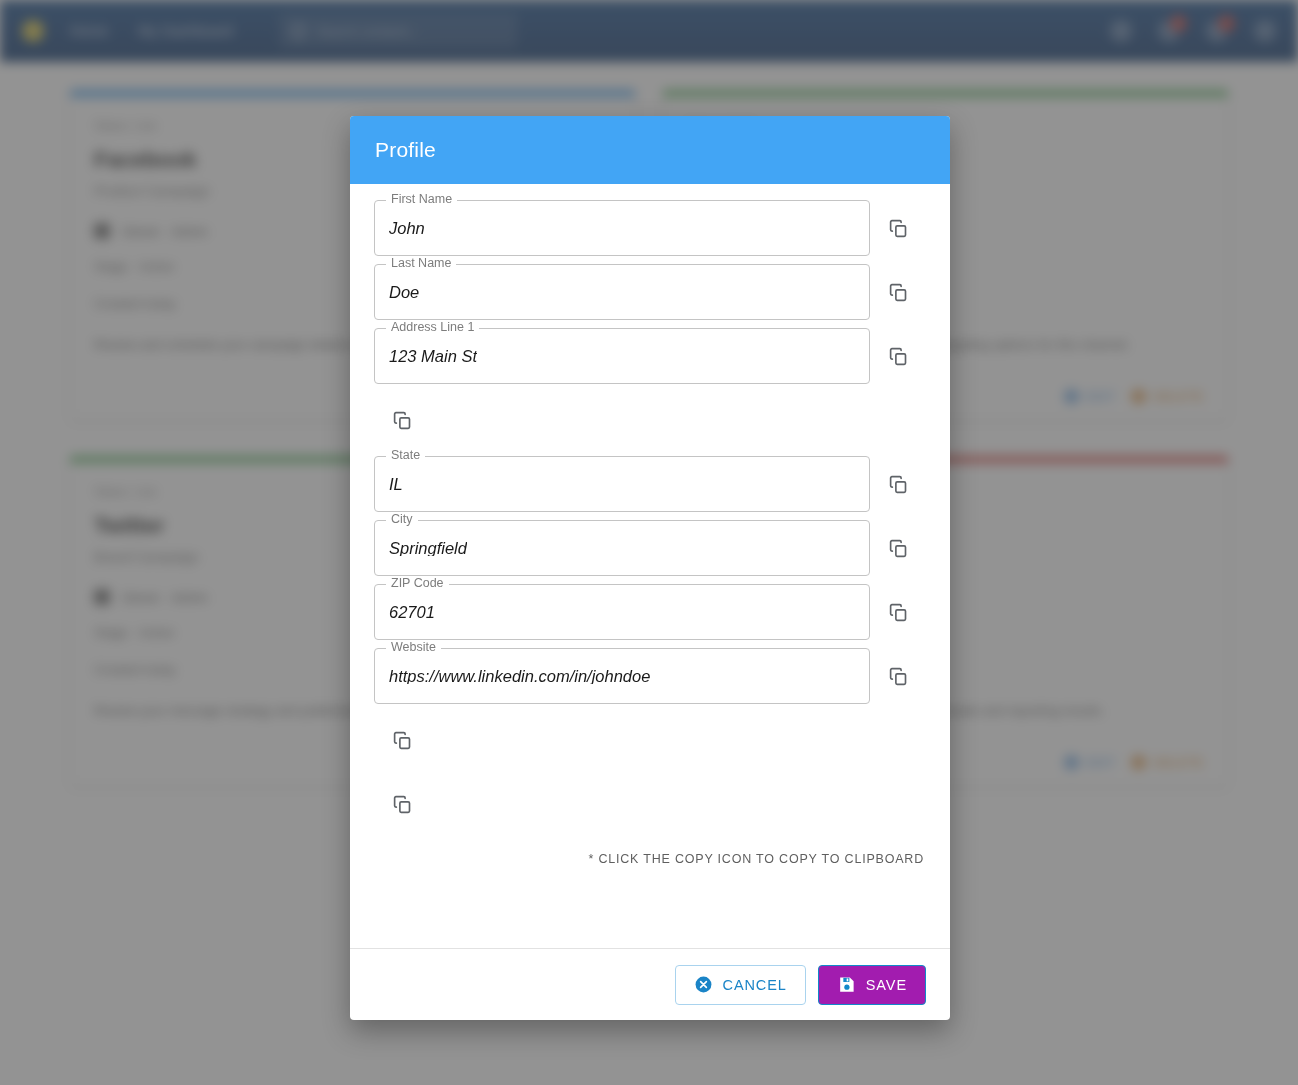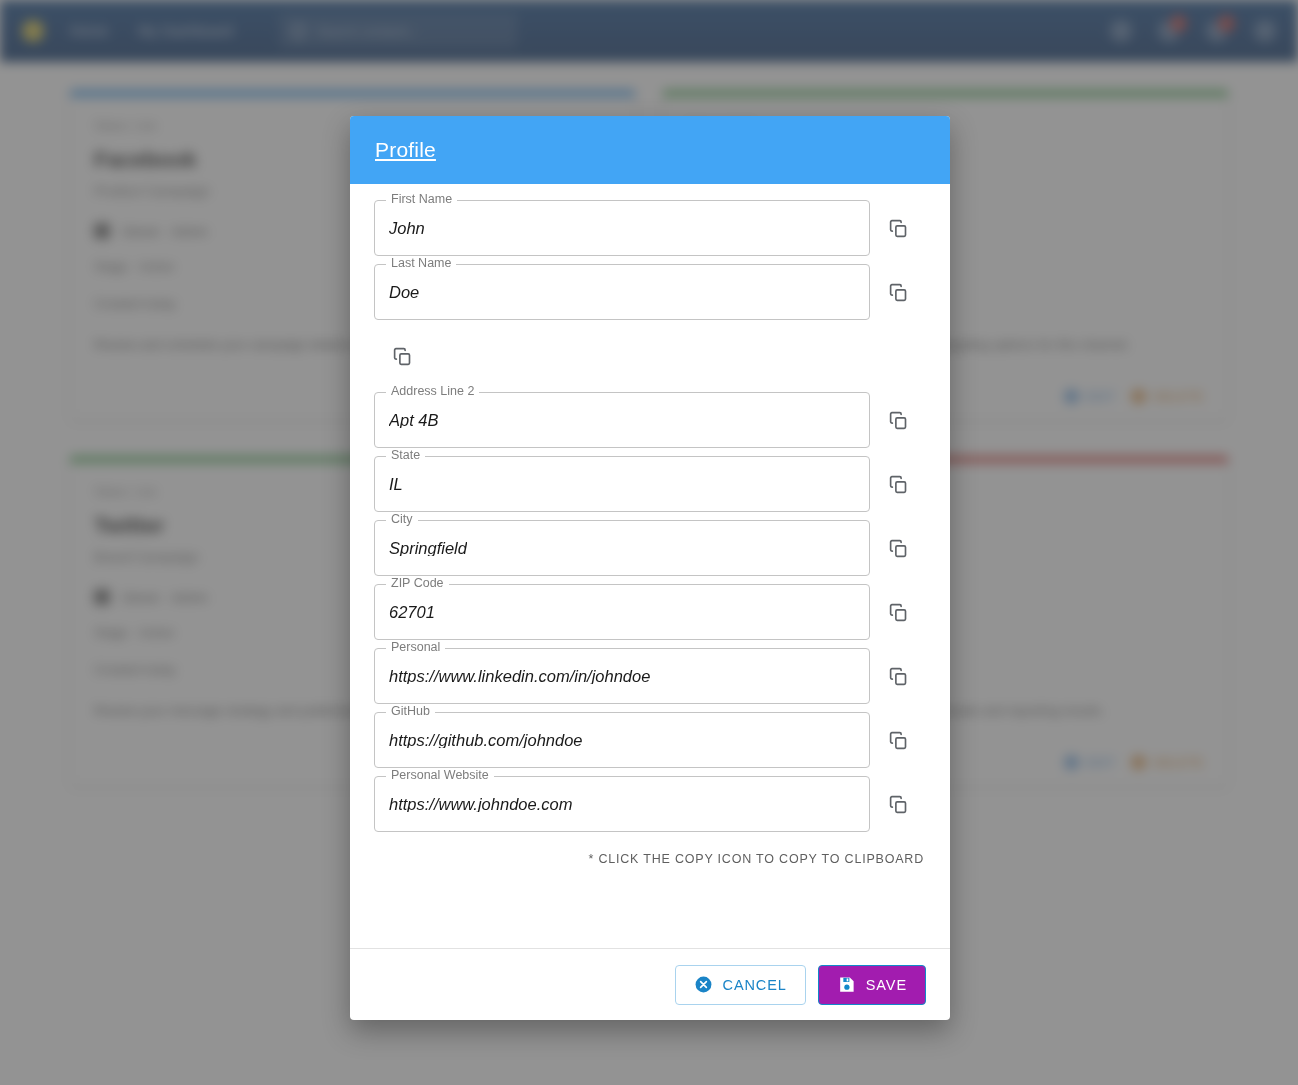--- a/index.html
+++ b/index.html
@@ -150,21 +150,20 @@
     display: flex;
     align-items: center;
     padding: 0 25px;
     flex: 0 0 auto;
   }
   .dlg-title {
     color: #ffffff;
     font-size: 21px;
     font-weight: normal;
     letter-spacing: 0.2px;
-    text-decoration: underline;
   }
   .dlg-body {
     flex: 1 1 auto;
     padding: 16px 24px 0 24px;
     overflow: hidden;
   }
 
   
   .field-row {
     display: flex;
@@ -415,33 +414,33 @@
       </div>
       <div class="copy-btn">
         <svg width="21" height="21" viewBox="0 0 24 24" fill="none" stroke="#5f6368" stroke-width="1.9" stroke-linecap="round" stroke-linejoin="round">
           <rect x="9" y="9" width="11" height="12" rx="1.5"></rect>
           <path d="M5 15H4.5A1.5 1.5 0 0 1 3 13.5V4.5A1.5 1.5 0 0 1 4.5 3h9A1.5 1.5 0 0 1 15 4.5V5"></path>
         </svg>
       </div>
     </div>
 
     <div class="field-row">
-      <div class="copy-btn">
-        <svg width="21" height="21" viewBox="0 0 24 24" fill="none" stroke="#5f6368" stroke-width="1.9" stroke-linecap="round" stroke-linejoin="round">
-          <rect x="9" y="9" width="11" height="12" rx="1.5"></rect>
-          <path d="M5 15H4.5A1.5 1.5 0 0 1 3 13.5V4.5A1.5 1.5 0 0 1 4.5 3h9A1.5 1.5 0 0 1 15 4.5V5"></path>
-        </svg>
-      </div>
-    </div>
-
-    <div class="field-row">
-      <div class="field">
-        <span class="field-label">Address Line 2</span>
-        <span class="field-value">Apt 4B</span>
-      </div>
+      <div class="field">
+        <span class="field-label">Address Line 1</span>
+        <span class="field-value">123 Main St</span>
+      </div>
+      <div class="copy-btn">
+        <svg width="21" height="21" viewBox="0 0 24 24" fill="none" stroke="#5f6368" stroke-width="1.9" stroke-linecap="round" stroke-linejoin="round">
+          <rect x="9" y="9" width="11" height="12" rx="1.5"></rect>
+          <path d="M5 15H4.5A1.5 1.5 0 0 1 3 13.5V4.5A1.5 1.5 0 0 1 4.5 3h9A1.5 1.5 0 0 1 15 4.5V5"></path>
+        </svg>
+      </div>
+    </div>
+
+    <div class="field-row">
       <div class="copy-btn">
         <svg width="21" height="21" viewBox="0 0 24 24" fill="none" stroke="#5f6368" stroke-width="1.9" stroke-linecap="round" stroke-linejoin="round">
           <rect x="9" y="9" width="11" height="12" rx="1.5"></rect>
           <path d="M5 15H4.5A1.5 1.5 0 0 1 3 13.5V4.5A1.5 1.5 0 0 1 4.5 3h9A1.5 1.5 0 0 1 15 4.5V5"></path>
         </svg>
       </div>
     </div>
 
     <div class="field-row">
       <div class="field">
@@ -477,49 +476,41 @@
       <div class="copy-btn">
         <svg width="21" height="21" viewBox="0 0 24 24" fill="none" stroke="#5f6368" stroke-width="1.9" stroke-linecap="round" stroke-linejoin="round">
           <rect x="9" y="9" width="11" height="12" rx="1.5"></rect>
           <path d="M5 15H4.5A1.5 1.5 0 0 1 3 13.5V4.5A1.5 1.5 0 0 1 4.5 3h9A1.5 1.5 0 0 1 15 4.5V5"></path>
         </svg>
       </div>
     </div>
 
     <div class="field-row">
       <div class="field">
-        <span class="field-label">Personal</span>
+        <span class="field-label">Website</span>
         <span class="field-value">https://www.linkedin.com/in/johndoe</span>
       </div>
       <div class="copy-btn">
         <svg width="21" height="21" viewBox="0 0 24 24" fill="none" stroke="#5f6368" stroke-width="1.9" stroke-linecap="round" stroke-linejoin="round">
           <rect x="9" y="9" width="11" height="12" rx="1.5"></rect>
           <path d="M5 15H4.5A1.5 1.5 0 0 1 3 13.5V4.5A1.5 1.5 0 0 1 4.5 3h9A1.5 1.5 0 0 1 15 4.5V5"></path>
         </svg>
       </div>
     </div>
 
     <div class="field-row">
-      <div class="field">
-        <span class="field-label">GitHub</span>
-        <span class="field-value">https://github.com/johndoe</span>
-      </div>
-      <div class="copy-btn">
-        <svg width="21" height="21" viewBox="0 0 24 24" fill="none" stroke="#5f6368" stroke-width="1.9" stroke-linecap="round" stroke-linejoin="round">
-          <rect x="9" y="9" width="11" height="12" rx="1.5"></rect>
-          <path d="M5 15H4.5A1.5 1.5 0 0 1 3 13.5V4.5A1.5 1.5 0 0 1 4.5 3h9A1.5 1.5 0 0 1 15 4.5V5"></path>
-        </svg>
-      </div>
-    </div>
-
-    <div class="field-row">
-      <div class="field">
-        <span class="field-label">Personal Website</span>
-        <span class="field-value">https://www.johndoe.com</span>
-      </div>
+      <div class="copy-btn">
+        <svg width="21" height="21" viewBox="0 0 24 24" fill="none" stroke="#5f6368" stroke-width="1.9" stroke-linecap="round" stroke-linejoin="round">
+          <rect x="9" y="9" width="11" height="12" rx="1.5"></rect>
+          <path d="M5 15H4.5A1.5 1.5 0 0 1 3 13.5V4.5A1.5 1.5 0 0 1 4.5 3h9A1.5 1.5 0 0 1 15 4.5V5"></path>
+        </svg>
+      </div>
+    </div>
+
+    <div class="field-row">
       <div class="copy-btn">
         <svg width="21" height="21" viewBox="0 0 24 24" fill="none" stroke="#5f6368" stroke-width="1.9" stroke-linecap="round" stroke-linejoin="round">
           <rect x="9" y="9" width="11" height="12" rx="1.5"></rect>
           <path d="M5 15H4.5A1.5 1.5 0 0 1 3 13.5V4.5A1.5 1.5 0 0 1 4.5 3h9A1.5 1.5 0 0 1 15 4.5V5"></path>
         </svg>
       </div>
     </div>
 
     <div class="hint-note">* CLICK THE COPY ICON TO COPY TO CLIPBOARD</div>
   </div>

